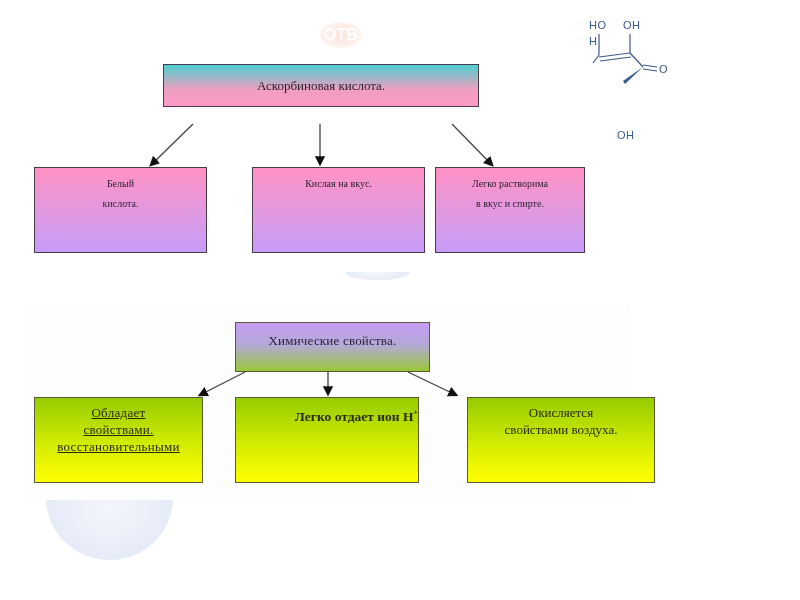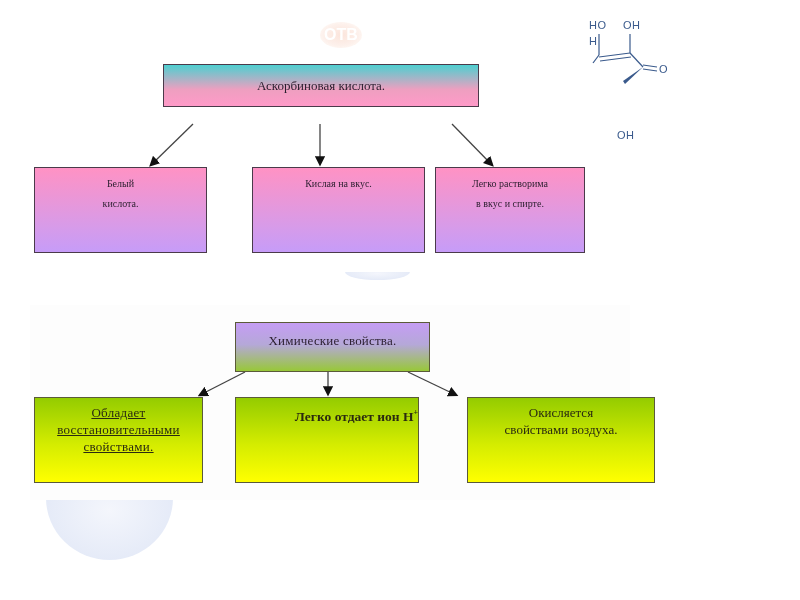--- a/index.html
+++ b/index.html
@@ -123,22 +123,22 @@
   <div>Легко растворима</div>
   <div>в вкус и спирте.</div>
 </div>
 
 <div class="box green-root">
   <span>Химические свойства.</span>
 </div>
 
 <div class="box greenbox g1">
   <div>Обладает</div>
+  <div>свойствами.</div>
   <div>восстановительными</div>
-  <div>свойствами.</div>
 </div>
 <div class="box greenbox g2">
   <span>Легко отдает ион H</span><sup>+</sup>
 </div>
 <div class="box greenbox g3">
   <div>Окисляется</div>
   <div>свойствами воздуха.</div>
 </div>
 
 </body></html>

